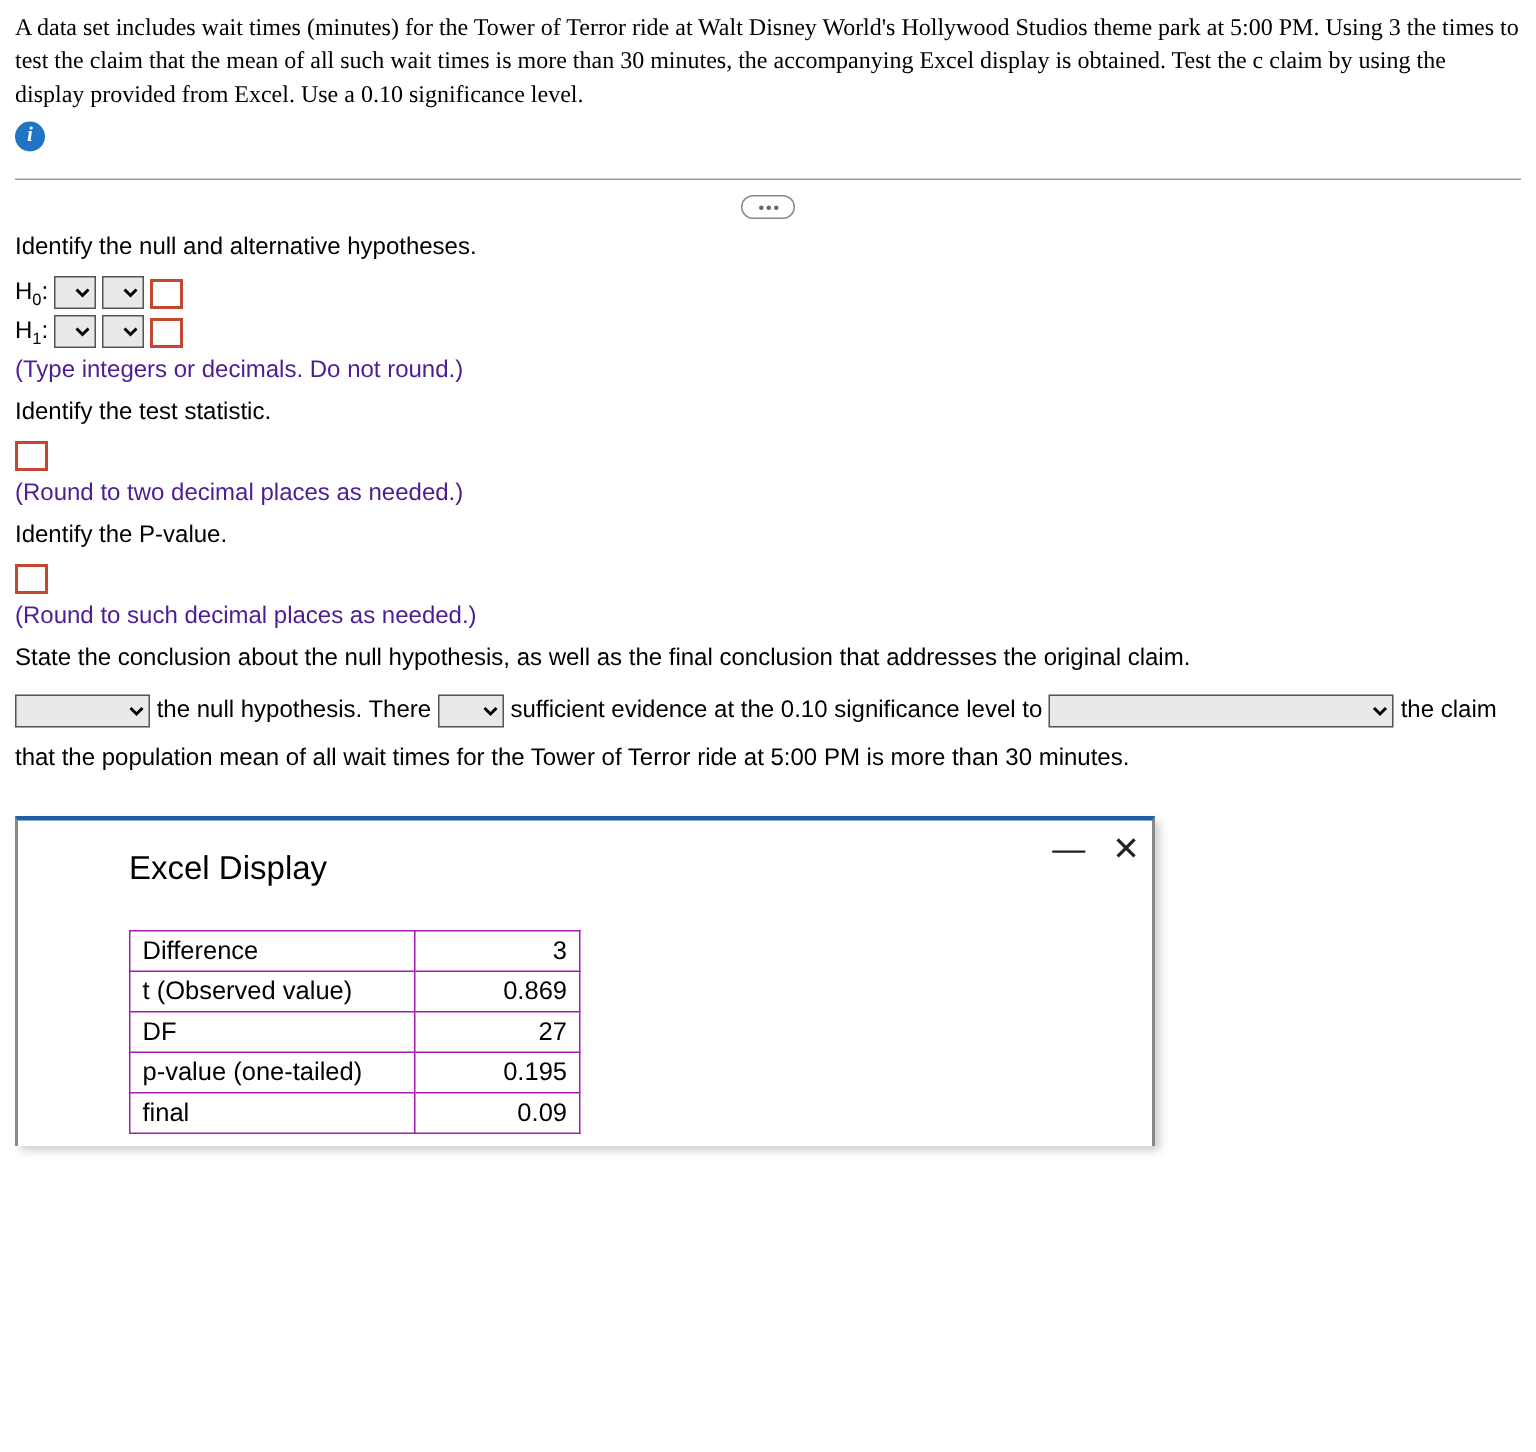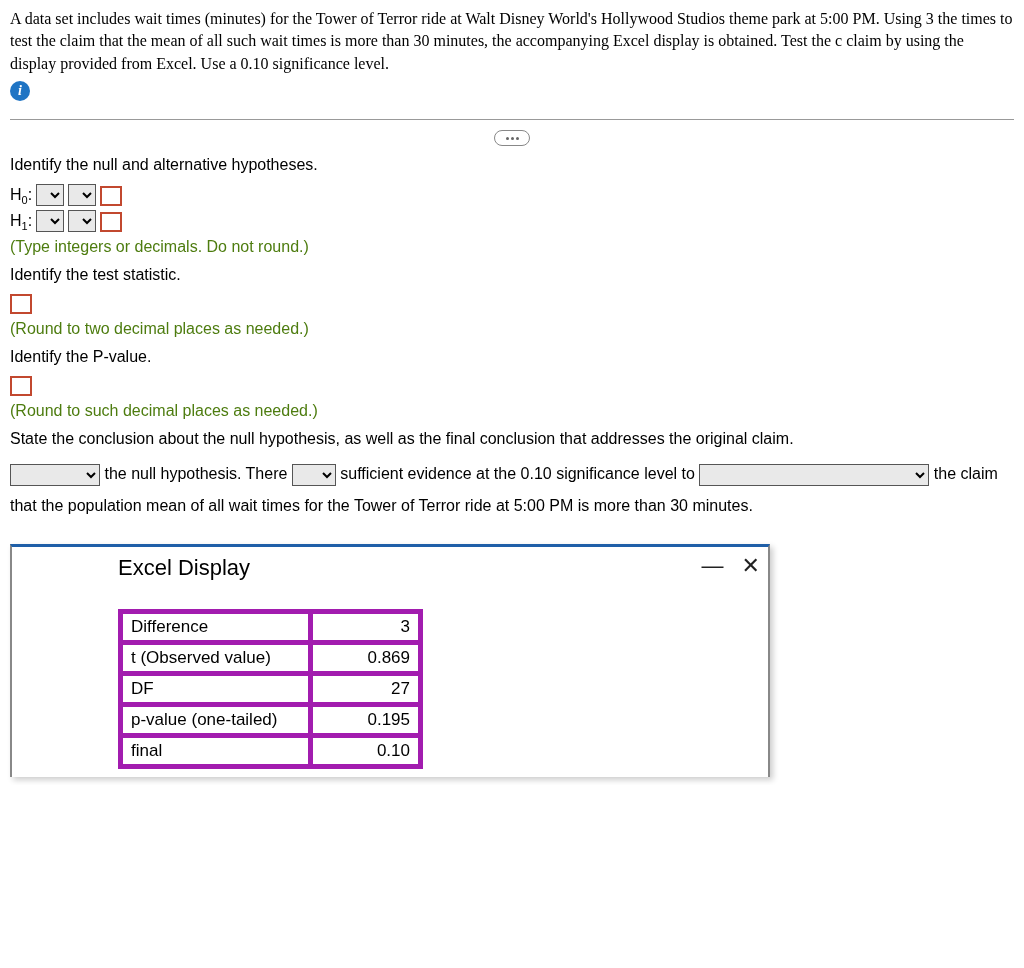--- a/index.html
+++ b/index.html
@@ -39,43 +39,43 @@
     -webkit-appearance: menulist; appearance: menulist;
   }
   select.dd-wide {
     height: 22px; border: 1px solid #555; background: #e9e9e9;
     -webkit-appearance: menulist; appearance: menulist;
   }
   input.num-box {
     width: 22px; height: 20px; border: 2px solid #c2482f; background: #fff;
     padding: 0;
   }
-  .hint { color: #4d7c0f; margin: 6px 0 10px 0; }
+  .hint { color: #4c1d95; margin: 6px 0 10px 0; }
   .conclusion { line-height: 2.0; margin-top: 6px; }
   .inline-block { display: inline-flex; align-items: center; vertical-align: middle; }
 
   
   .modal-wrap {
     margin-top: 22px; position: relative;
     border-top: 3px solid #1f5fa8;
     border-left: 2px solid #888; border-right: 2px solid #888;
     box-shadow: 3px 3px 6px rgba(0,0,0,.2);
     width: 760px; padding: 0; background: #fff;
   }
   .modal-top-controls {
     position: absolute; top: 6px; right: 8px; display: flex; gap: 18px; align-items: center;
     font-size: 22px; color: #222;
   }
-  .modal-inner { padding: 4px 28px 8px 74px; margin-left: 32px; }
+  .modal-inner { padding: 15px 28px 8px 74px; }
   .modal-title { font-size: 22px; margin: 4px 0 28px 0; }
   .excel-table {
     border-collapse: collapse; margin-left: 0;
   }
   .excel-table td {
-    border: 5px solid #a21caf; padding: 3px 8px; font-size: 17px;
+    border: 1px solid #a21caf; padding: 3px 8px; font-size: 17px;
     font-family: Arial, sans-serif;
   }
   .excel-table td.label { width: 190px; }
   .excel-table td.val { width: 110px; text-align: right; }
   .ctl-btn { cursor: default; font-weight: 300; }
 </style>
 </head>
 <body>
 
 <div class="intro">A data set includes wait times (minutes) for the Tower of Terror ride at Walt Disney World's Hollywood Studios theme park at 5:00 PM. Using 3 the times to test the claim that the mean of all such wait times is more than 30 minutes, the accompanying Excel display is obtained. Test the c claim by using the display provided from Excel. Use a 0.10 significance level.</div>
@@ -154,18 +154,18 @@
           <tr>
             <td class="label">DF</td>
             <td class="val">27</td>
           </tr>
           <tr>
             <td class="label">p-value (one-tailed)</td>
             <td class="val">0.195</td>
           </tr>
           <tr>
             <td class="label">final</td>
-            <td class="val">0.10</td>
+            <td class="val">0.09</td>
           </tr>
         </tbody>
     </table>
   </div>
 </div>
 
 </body></html>

